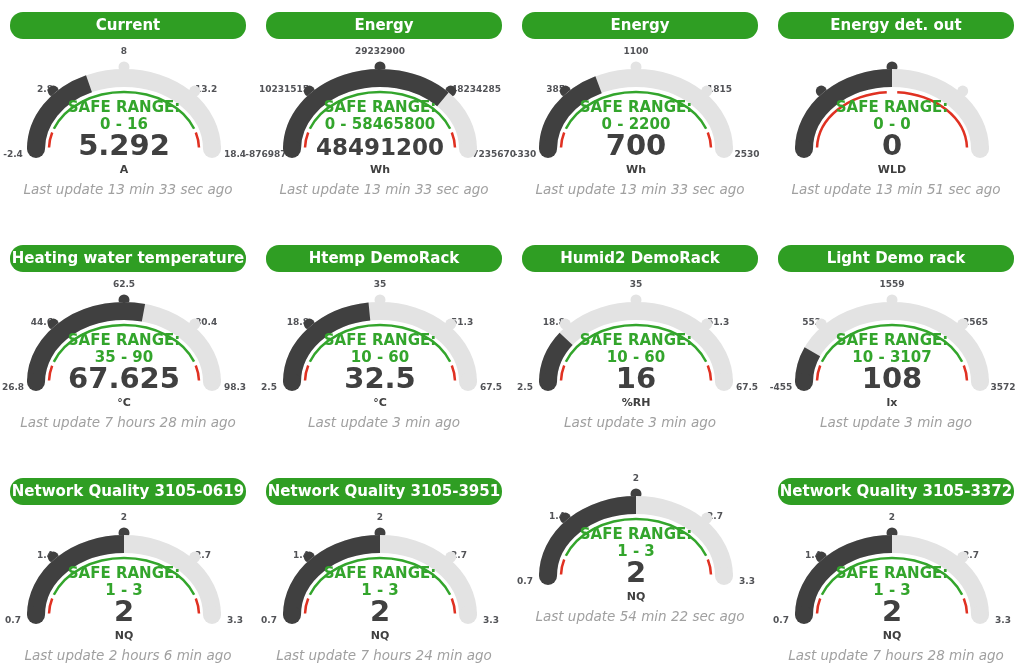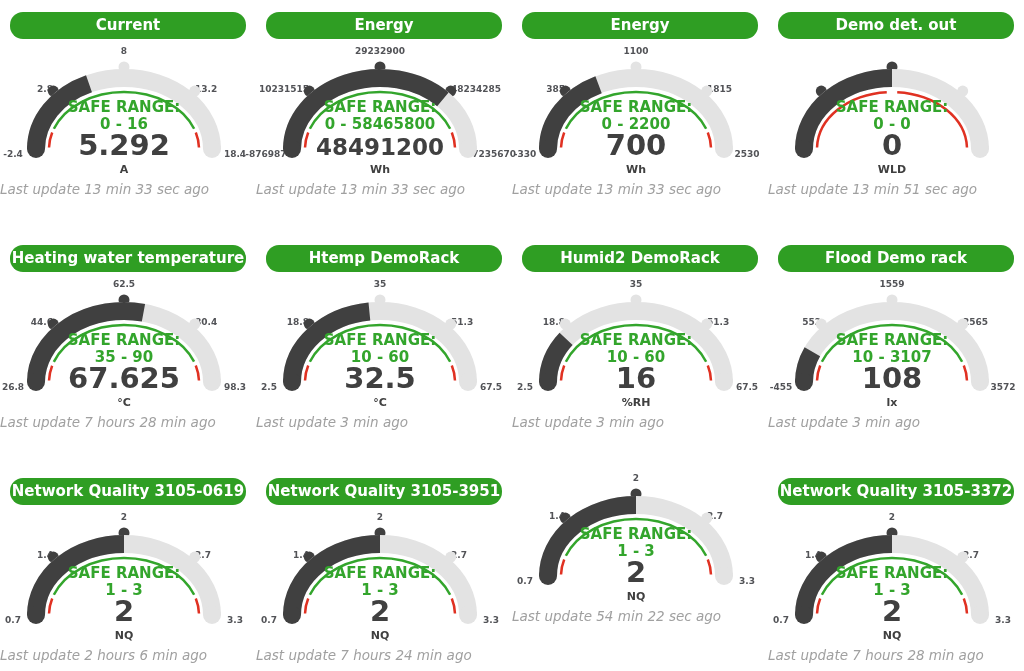--- a/index.html
+++ b/index.html
@@ -15,21 +15,21 @@
   }
   .cell{position:relative;overflow:visible;}
   .header{
     margin:12px 10px 0 10px;height:27px;line-height:27px;
     background:var(--header-bg,#2f9e23);
     border-radius:13px;color:#ffffff;font-size:15px;font-weight:600;
     text-align:center;white-space:nowrap;overflow:hidden;
   }
   .gauge-svg{display:block;overflow:visible;}
   .update{
-    font-style:italic;font-size:13.5px;margin-top:2px;
+    text-align:center;font-style:italic;font-size:13.5px;margin-top:2px;
     color:var(--update-color,#a0a0a0);white-space:nowrap;
   }
   svg text{font-family:"DejaVu Sans","Liberation Sans",sans-serif;}
 </style>
 </head>
 <body>
 
 <div class="grid">
     <div class="cell">
       <div class="header">Current</div>
@@ -100,21 +100,21 @@
         <path d="M53.87,89.79 A75,57 0 0 1 194.13,89.79" stroke="#33a52c" stroke-width="2.5" fill="none"></path>
         <path d="M195.81,93.55 A75,57 0 0 1 198.97,108.51" stroke="#e03122" stroke-width="2.5" fill="none"></path>
         <text x="124" y="73" text-anchor="middle" font-size="15" font-weight="700" fill="#33a52c">SAFE RANGE:</text>
         <text x="124" y="90" text-anchor="middle" font-size="15" font-weight="700" fill="#33a52c">0 - 2200</text>
         <text x="124" y="116" text-anchor="middle" font-size="29" font-weight="700" fill="#404040">700</text>
         <text x="124" y="134" text-anchor="middle" font-size="11" font-weight="700" fill="#404040">Wh</text>
       </svg>
       <div class="update">Last update 13 min 33 sec ago</div>
     </div>
     <div class="cell">
-      <div class="header">Demo det. out</div>
+      <div class="header">Energy det. out</div>
       <svg class="gauge-svg" viewBox="0 0 256 140" width="256" height="140">
         <circle cx="53.29" cy="52.02" r="5.5" fill="#404040"></circle>
         <circle cx="124.00" cy="28.00" r="5.5" fill="#404040"></circle>
         <circle cx="194.71" cy="52.02" r="5.5" fill="#e3e3e3"></circle>
         <path d="M36.00,110.00 A88,71 0 0 1 212.00,110.00" stroke="#e3e3e3" stroke-width="18" fill="none"></path>
         <circle cx="212.00" cy="110.00" r="9" fill="#e3e3e3"></circle>
         <path d="M36.00,110.00 A88,71 0 0 1 124.00,39.00" stroke="#404040" stroke-width="18" fill="none"></path>
         <circle cx="36.00" cy="110.00" r="9" fill="#404040"></circle>
         <path d="M49.03,108.51 A75,57 0 0 1 118.77,53.14" stroke="#e03122" stroke-width="2.5" fill="none"></path>
         <path d="M129.23,53.14 A75,57 0 0 1 198.97,108.51" stroke="#e03122" stroke-width="2.5" fill="none"></path>
@@ -194,21 +194,21 @@
         <path d="M53.87,89.79 A75,57 0 0 1 194.13,89.79" stroke="#33a52c" stroke-width="2.5" fill="none"></path>
         <path d="M195.81,93.55 A75,57 0 0 1 198.97,108.51" stroke="#e03122" stroke-width="2.5" fill="none"></path>
         <text x="124" y="73" text-anchor="middle" font-size="15" font-weight="700" fill="#33a52c">SAFE RANGE:</text>
         <text x="124" y="90" text-anchor="middle" font-size="15" font-weight="700" fill="#33a52c">10 - 60</text>
         <text x="124" y="116" text-anchor="middle" font-size="29" font-weight="700" fill="#404040">16</text>
         <text x="124" y="134" text-anchor="middle" font-size="11" font-weight="700" fill="#404040">%RH</text>
       </svg>
       <div class="update">Last update 3 min ago</div>
     </div>
     <div class="cell">
-      <div class="header">Flood Demo rack</div>
+      <div class="header">Light Demo rack</div>
       <svg class="gauge-svg" viewBox="0 0 256 140" width="256" height="140">
         <text x="13" y="118" text-anchor="middle" font-size="9" font-weight="700" fill="#525357">-455</text>
         <text x="235" y="118" text-anchor="middle" font-size="9" font-weight="700" fill="#525357">3572</text>
         <text x="53" y="53" text-anchor="end" font-size="9" font-weight="700" fill="#525357">552</text>
         <text x="124" y="15" text-anchor="middle" font-size="9" font-weight="700" fill="#525357">1559</text>
         <text x="195" y="53" text-anchor="start" font-size="9" font-weight="700" fill="#525357">2565</text>
         <circle cx="53.29" cy="52.02" r="5.5" fill="#e3e3e3"></circle>
         <circle cx="124.00" cy="28.00" r="5.5" fill="#e3e3e3"></circle>
         <circle cx="194.71" cy="52.02" r="5.5" fill="#e3e3e3"></circle>
         <path d="M36.00,110.00 A88,71 0 0 1 212.00,110.00" stroke="#e3e3e3" stroke-width="18" fill="none"></path>

